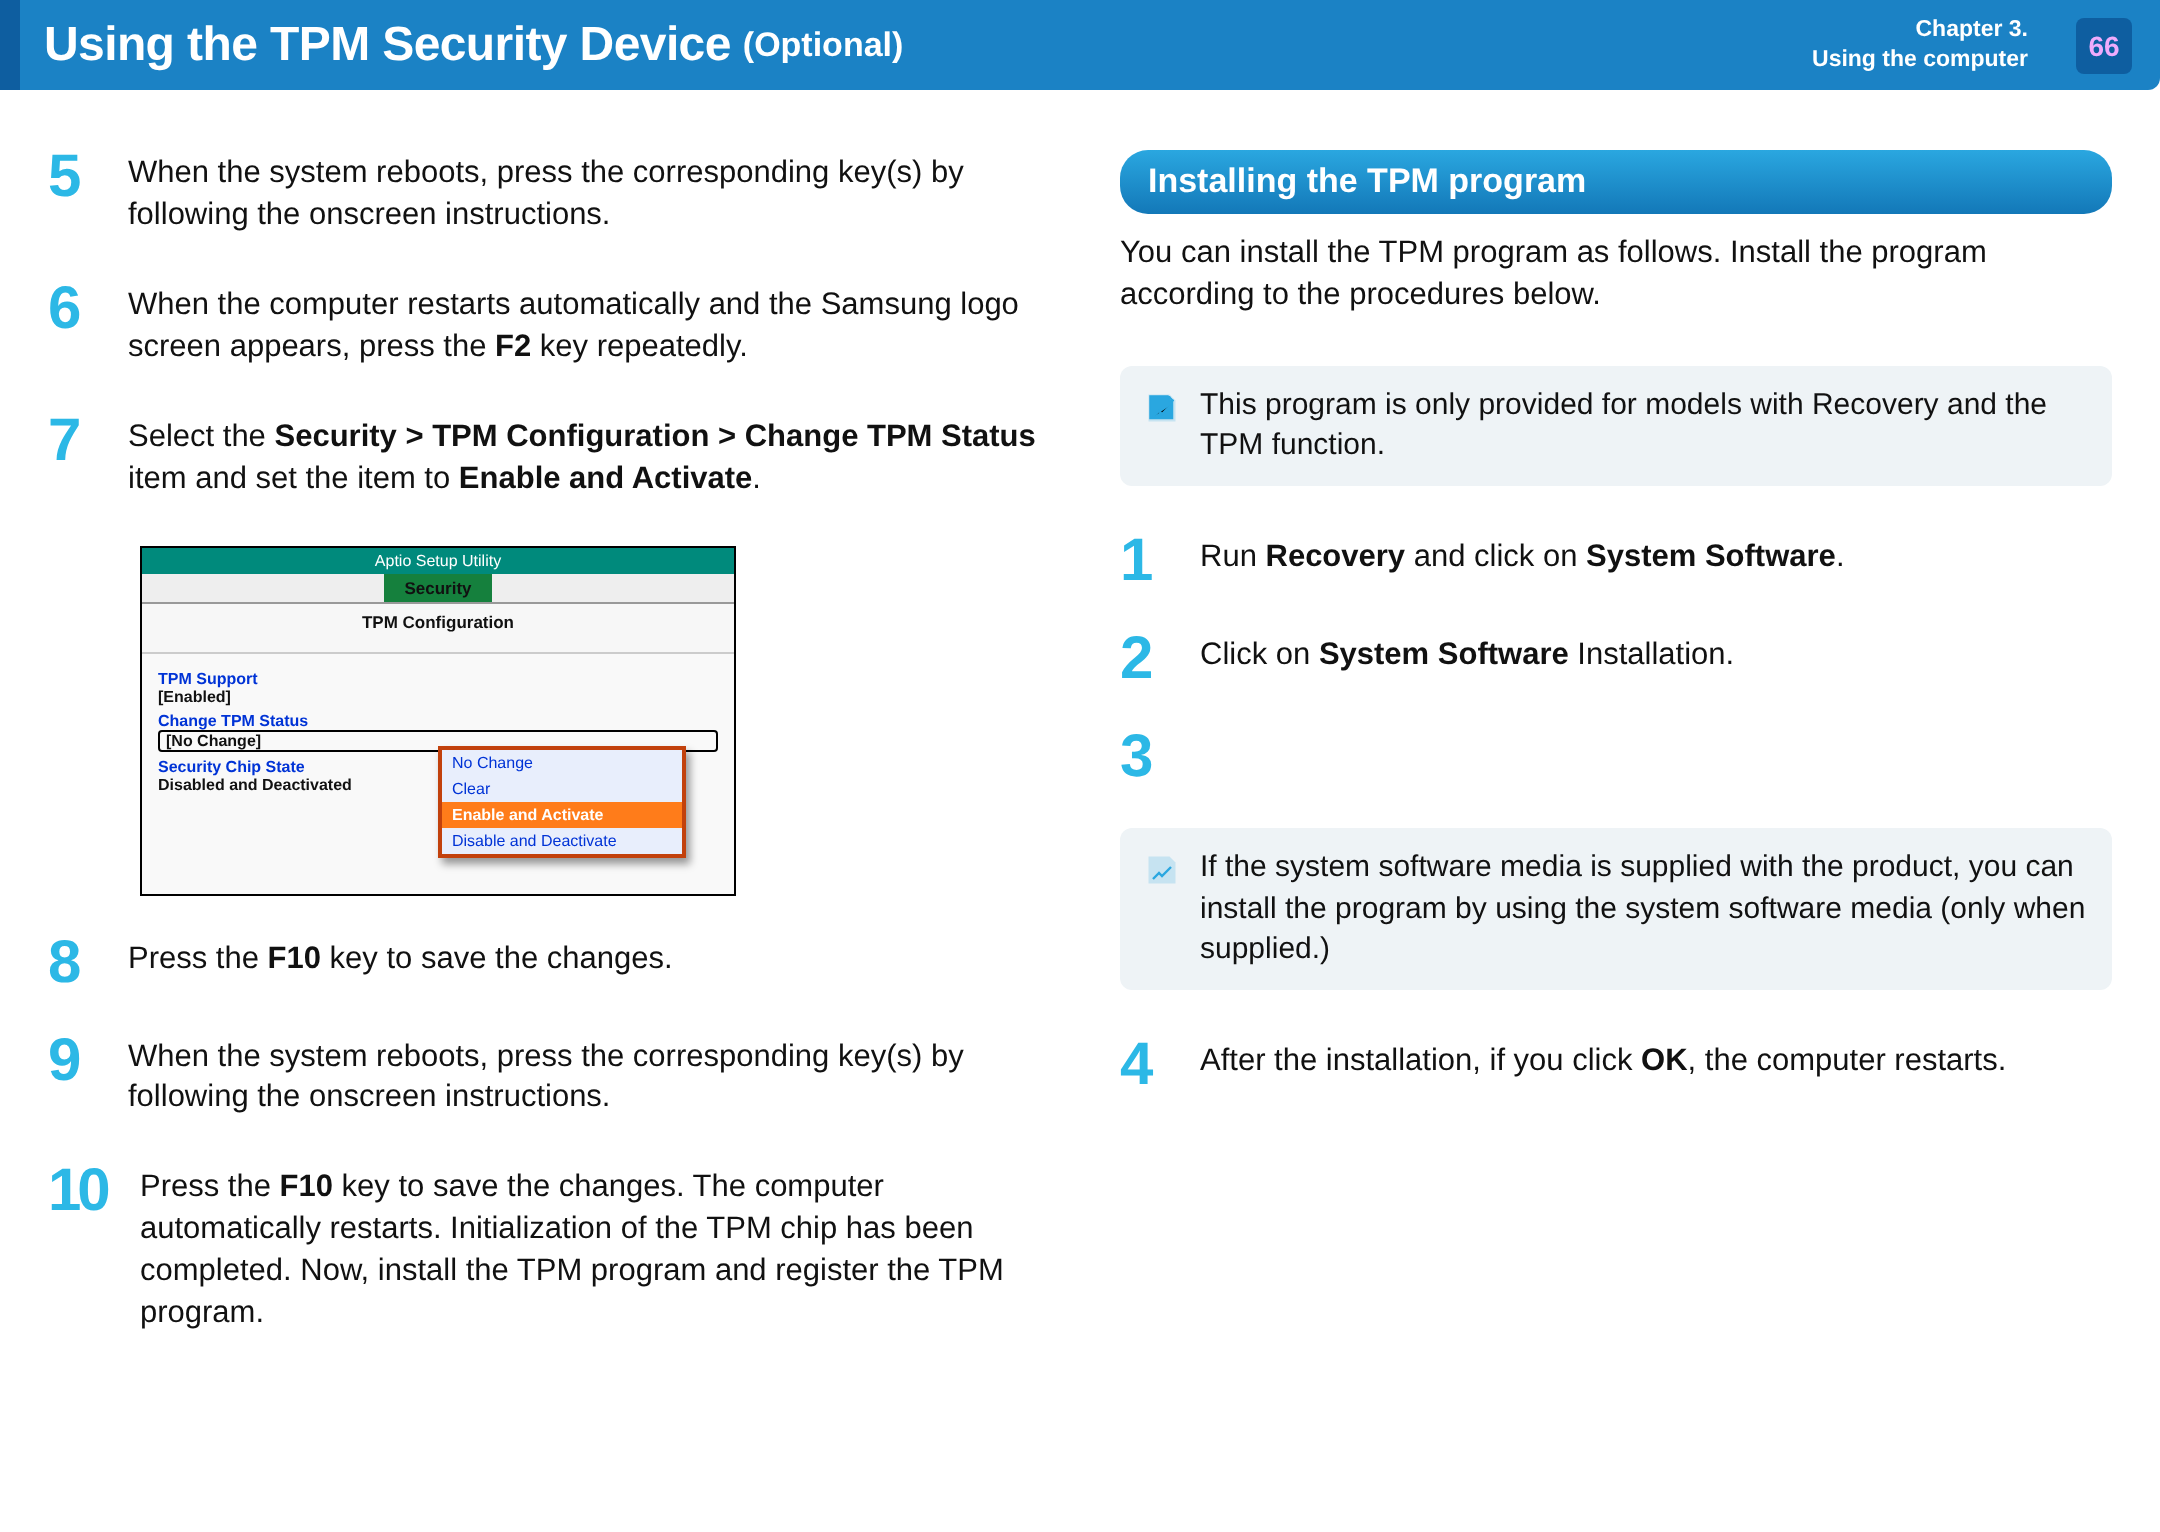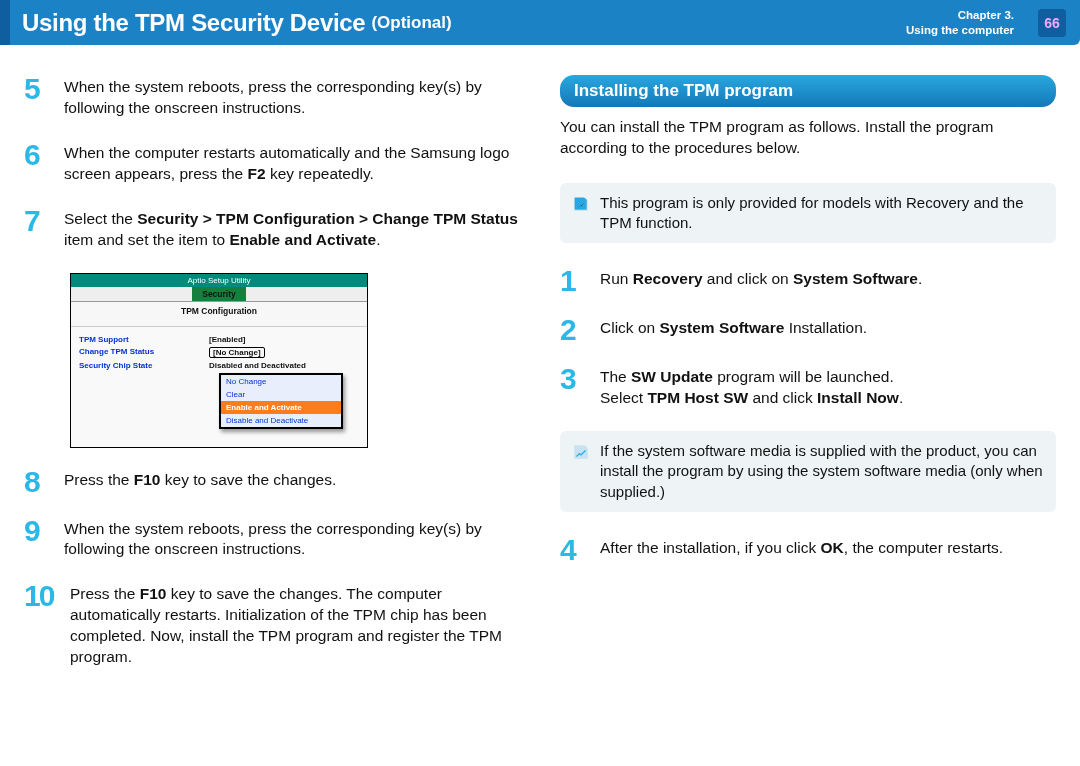--- a/index.html
+++ b/index.html
@@ -100,29 +100,29 @@
     padding: 4px 0 10px 0;
     font-size: 8.5px;
     border-bottom: 1px solid #ccc;
   }
   .bios-body {
     background: #f9f9f9;
     padding: 8px 8px 10px 8px;
     position: relative;
     height: 120px;
   }
-  .bios-row { display: flex; font-size: 8px; margin-bottom: 3px; }
+  .bios-row { display: flex; font-size: 8px; margin-bottom: 3px; flex-direction: column; }
   .bios-row .lab { color: #0033d6; font-weight: 700; width: 130px; }
   .bios-row .val { font-weight: 700; }
   .bios-row .boxed { border: 1px solid #000; border-radius: 2px; padding: 0 3px; }
   .bios-menu {
     position: absolute;
     left: 148px; top: 46px;
     width: 124px;
-    border: 2px solid #000000;
+    border: 2px solid #c2410c;
     background: #e8eefc;
     font-size: 8px;
     box-shadow: 2px 3px 4px rgba(0,0,0,0.4);
   }
   .bios-menu div { padding: 2px 5px; color: #0033d6; }
   .bios-menu .sel { background: #ff7c1a; color: #fff; font-weight: 700; }
   .section-hdr {
     background: linear-gradient(#2aa7e0, #1378b8);
     color: #fff;
     font-weight: 700;
@@ -262,24 +262,20 @@
 
     <div class="step">
       <div class="num">2</div>
       <div class="text">
         <span>Click on </span><b>System Software</b><span> Installation.</span>
       </div>
     </div>
 
     <div class="step">
       <div class="num">3</div>
-      <div class="text">
-        <span>The </span><b>SW Update</b><span> program will be launched.</span><br>
-        <span>Select </span><b>TPM Host SW</b><span> and click </span><b>Install Now</b><span>.</span>
-      </div>
     </div>
 
     <div class="note">
       <span class="note-icon">
         <svg viewBox="0 0 24 24">
             <path fill="#2aa7e0" d="M3 3h14l4 4v14H3z" opacity="0.2"></path>
             <path stroke="#2aa7e0" stroke-width="1.6" fill="none" d="M6 18l4-4 2 2 6-6"></path>
           </svg>
       </span>
       <span>If the system software media is supplied with the product, you can install the program by using the system software media (only when supplied.)</span>

